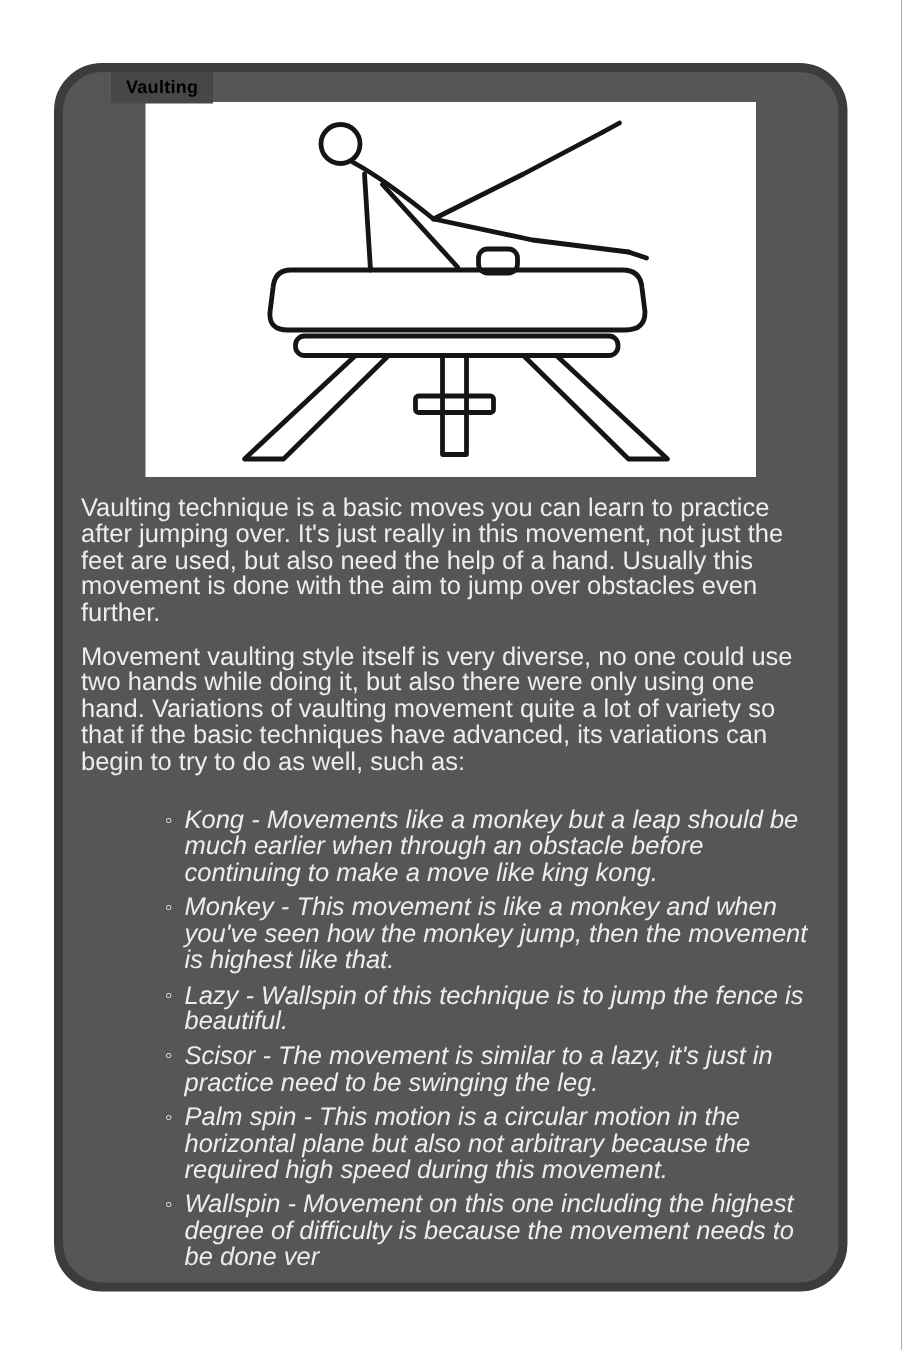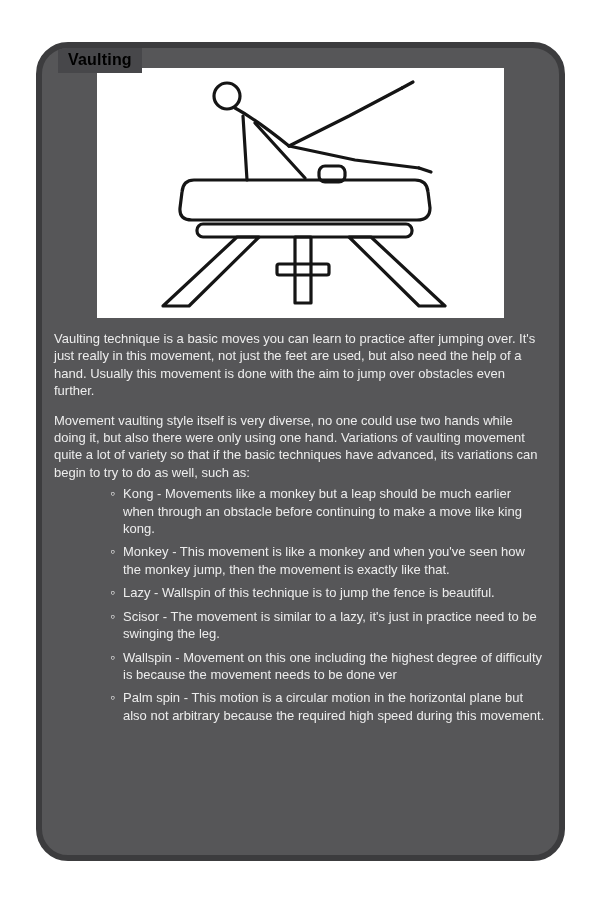--- a/index.html
+++ b/index.html
@@ -24,47 +24,48 @@
     left:36px;top:42px;
     width:529px;height:819px;
     background:var(--card-bg);
     border:6px solid var(--card-border);
     border-radius:32px;
     overflow:hidden;
     color:var(--text);
   }
   .tab{
     position:absolute;
-    left:16px;top:0;
+    left:32px;top:0;
     background:var(--tab-bg);
     color:#000000;
     font-weight:700;
-    font-size:16px;
+    font-size:12px;
     padding:3px 10px 4px 10px;
     letter-spacing:.2px;
   }
   .illustration-box{
     width:407px;height:250px;
     margin:20px auto 12px auto;
     background:var(--illustration-bg);
     display:flex;align-items:center;justify-content:center;
   }
   .illustration-box svg{display:block;}
   .content{
     padding:0 14px 0 12px;
-    font-size:13px;
+    font-size:17px;
     line-height:17.4px;
     color:var(--text);
   }
   .content p{margin:0 0 12px 0;}
-  .content p.variations{margin-bottom:4px;}
+  .content p.variations{margin-bottom:22px;}
   ul.vault-list{
     list-style:none;
     margin:0;
     padding:0 0 0 56px;
+    font-style:italic;
   }
   ul.vault-list li{
     position:relative;
     padding-left:13px;
     margin-bottom:6px;
   }
   ul.vault-list li::before{
     content:"◦";
     position:absolute;
     left:0;top:0;
@@ -106,21 +107,21 @@
       <path d="M322,100 L334,104"></path>
     </svg>
   </div>
 
   <div class="content">
     <p class="intro">Vaulting technique is a basic moves you can learn to practice after jumping over. It's just really in this movement, not just the feet are used, but also need the help of a hand. Usually this movement is done with the aim to jump over obstacles even further.</p>
     <p class="variations">Movement vaulting style itself is very diverse, no one could use two hands while doing it, but also there were only using one hand. Variations of vaulting movement quite a lot of variety so that if the basic techniques have advanced, its variations can begin to try to do as well, such as:</p>
 
     <ul class="vault-list">
       <li><span>Kong - Movements like a monkey but a leap should be much earlier when through an obstacle before continuing to make a move like king kong.</span></li>
-      <li><span>Monkey - This movement is like a monkey and when you've seen how the monkey jump, then the movement is exactly like that.</span></li>
+      <li><span>Monkey - This movement is like a monkey and when you've seen how the monkey jump, then the movement is highest like that.</span></li>
       <li><span>Lazy - Wallspin of this technique is to jump the fence is beautiful.</span></li>
       <li><span>Scisor - The movement is similar to a lazy, it's just in practice need to be swinging the leg.</span></li>
+      <li><span>Palm spin - This motion is a circular motion in the horizontal plane but also not arbitrary because the required high speed during this movement.</span></li>
       <li><span>Wallspin - Movement on this one including the highest degree of difficulty is because the movement needs to be done ver</span></li>
-      <li><span>Palm spin - This motion is a circular motion in the horizontal plane but also not arbitrary because the required high speed during this movement.</span></li>
     </ul>
   </div>
 
 </div>
 
 </body></html>

